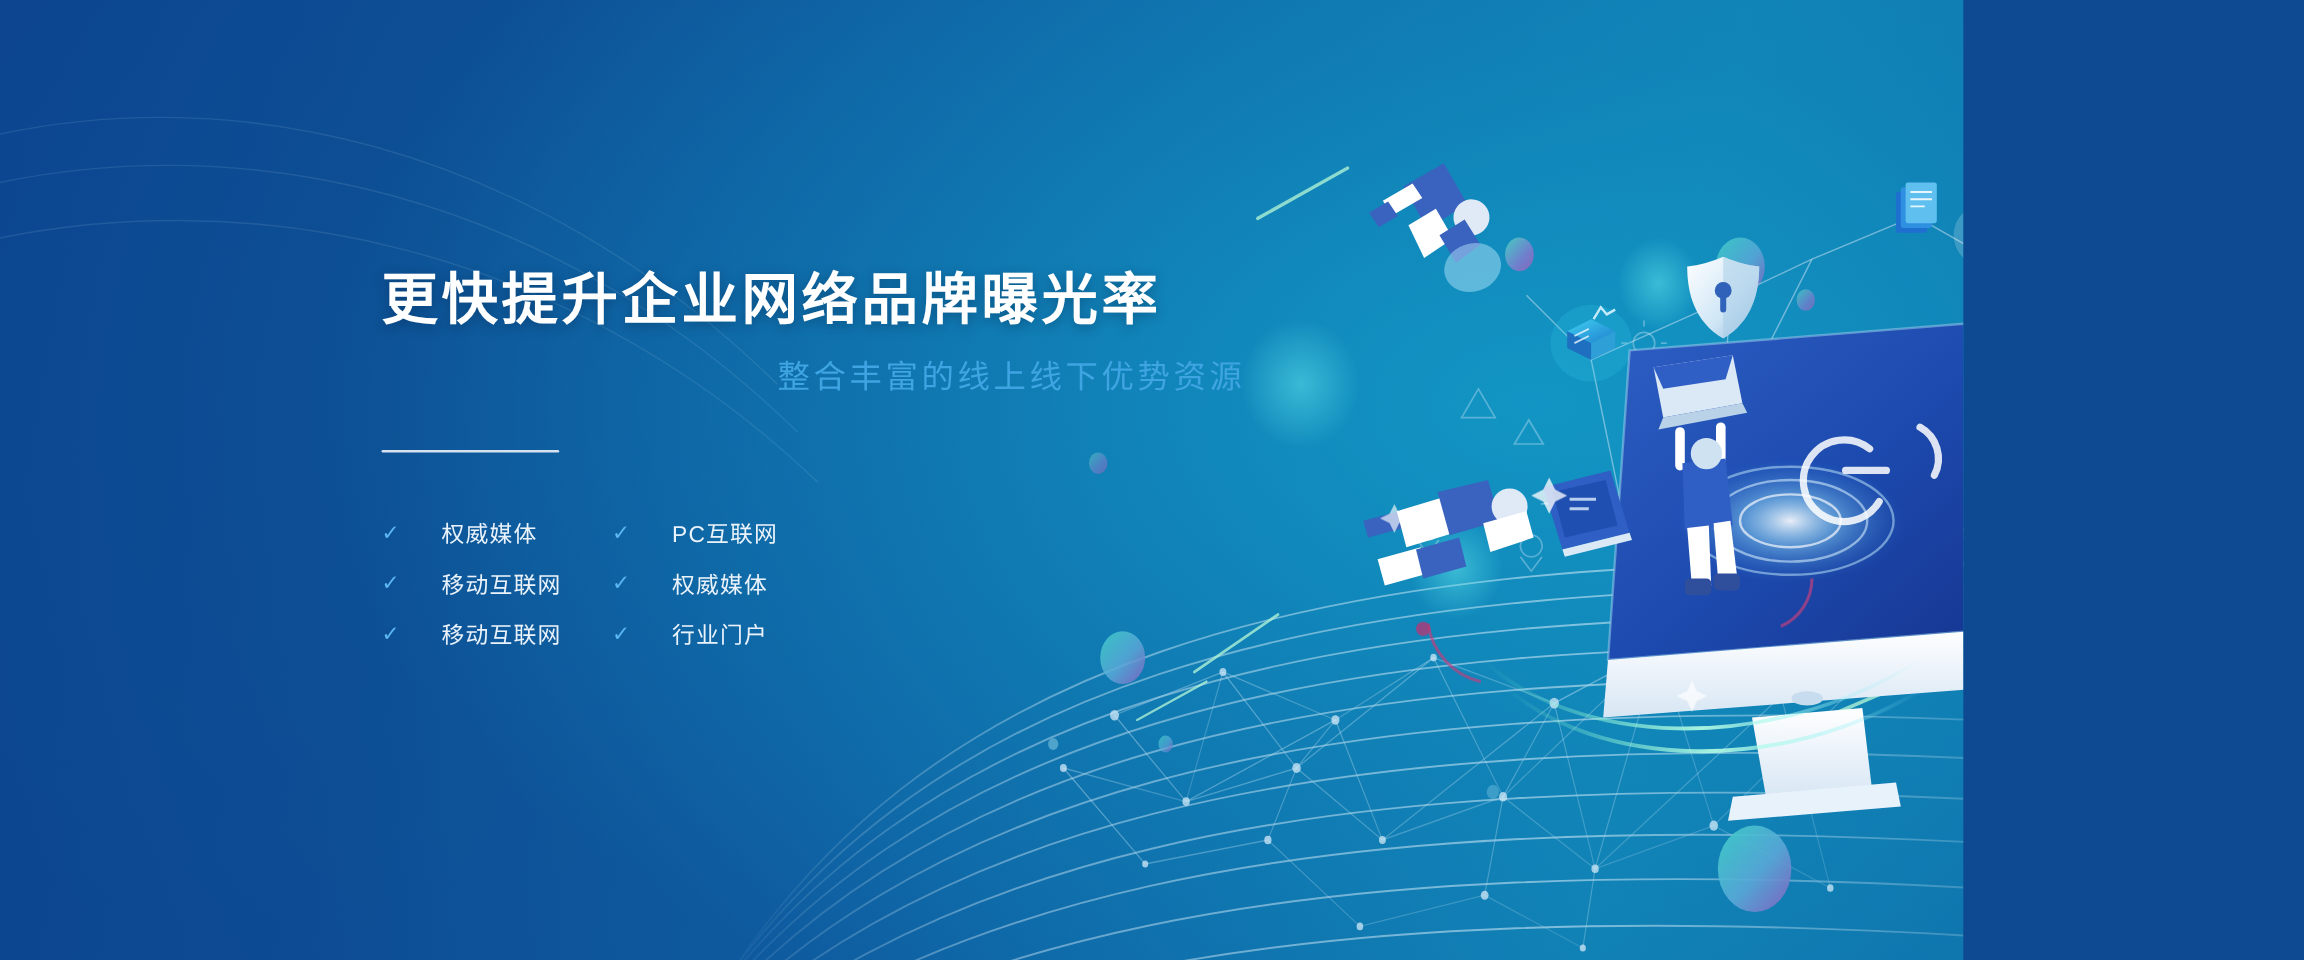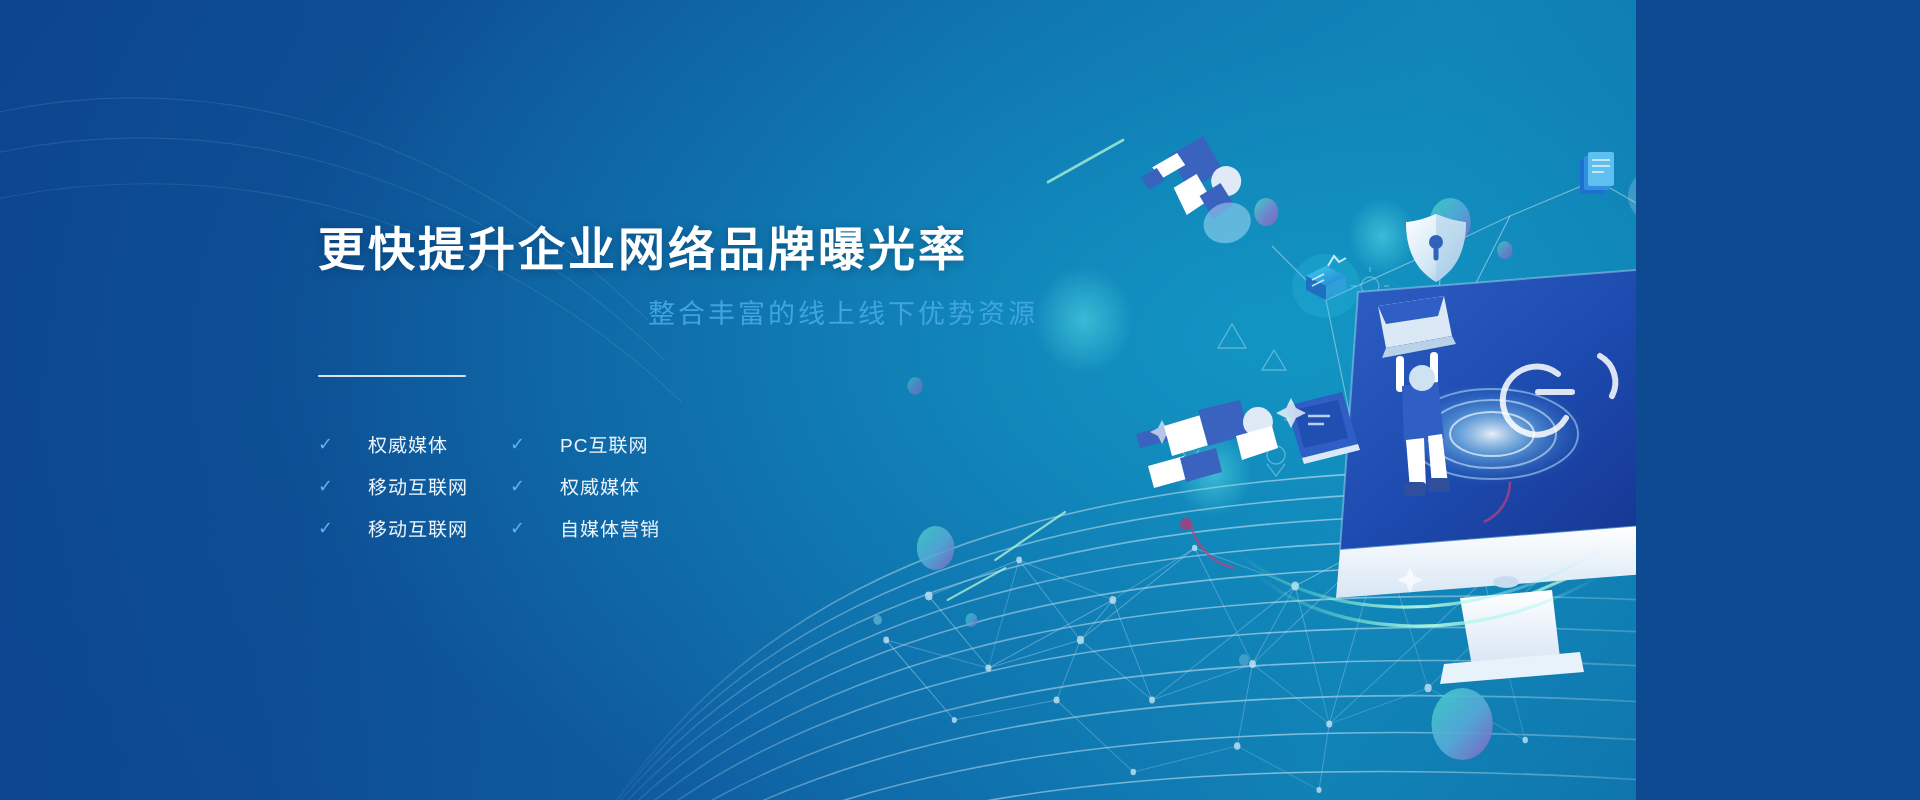--- a/index.html
+++ b/index.html
@@ -378,18 +378,18 @@
       <div class="feature">
         <span class="check">✓</span>
         <span class="feature-label">权威媒体</span>
       </div>
       <div class="feature">
         <span class="check">✓</span>
         <span class="feature-label">移动互联网</span>
       </div>
       <div class="feature">
         <span class="check">✓</span>
-        <span class="feature-label">自媒体营销</span>
+        <span class="feature-label">行业门户</span>
       </div>
     </div>
   </div>
 
 </div>
 
 </body></html>

